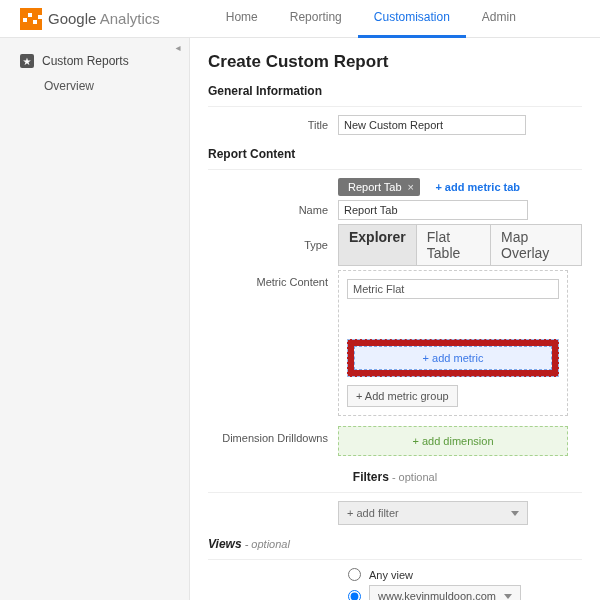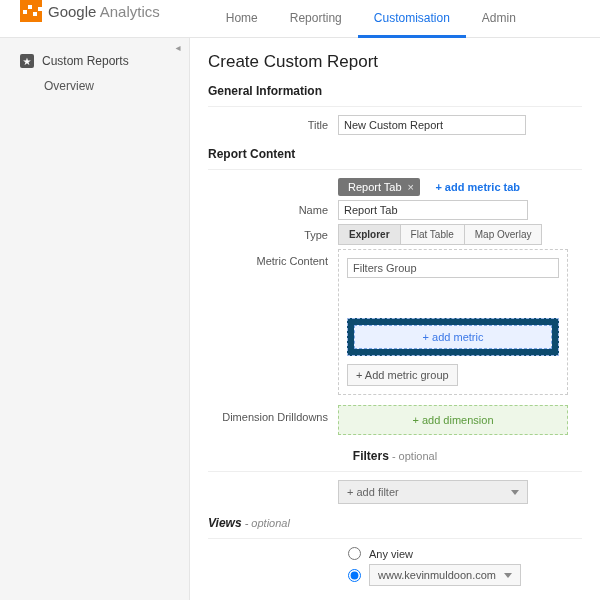--- a/index.html
+++ b/index.html
@@ -1,56 +1,56 @@
 <!DOCTYPE html>
 <html><head>
 <meta charset="utf-8">
 <style>
   * { box-sizing: border-box; margin: 0; padding: 0; }
   body { font-family: Arial, Helvetica, sans-serif; font-size: 12px; color: #333; background: #fff; width: 600px; height: 600px; overflow: hidden; }
   
-  .topbar { height: 38px; border-bottom: 1px solid #e5e5e5; display: flex; align-items: flex-start; padding: 0 10px 0 20px; }
+  .topbar { height: 38px; border-bottom: 1px solid #e5e5e5; display: flex; align-items: center; padding: 0 10px 0 20px; }
   .logo-wrap { display: flex; align-items: center; gap: 6px; margin-right: 50px; }
   .logo-mark { width: 22px; height: 22px; background: #f57c00; position: relative; overflow: hidden; }
   .logo-mark::after { content:""; position:absolute; left:3px; top:10px; width:4px; height:4px; background:#fff; box-shadow: 5px -5px 0 #fff, 10px 2px 0 #fff, 15px -3px 0 #fff; }
   .logo-text { font-size: 15px; color: #555; }
   .topnav { display: flex; gap: 0; }
   .topnav-item { padding: 0 16px; height: 38px; display:flex; align-items:center; color:#757575; cursor:pointer; font-size:12px; border-bottom: 3px solid transparent; }
   .topnav-item.active { color:#1a73e8; border-bottom-color:#1a73e8; }
   
   .main { display:flex; height: 562px; }
   .sidebar { width: 190px; background:#f5f5f5; border-right:1px solid #e5e5e5; padding-top:10px; position:relative; }
   .side-collapse { position:absolute; top:4px; right:4px; width:14px; height:14px; color:#999; font-size:10px; text-align:center; cursor:pointer; }
   .side-item { padding: 6px 12px 6px 20px; display:flex; align-items:center; gap:8px; color:#444; cursor:pointer; }
   .side-icon { width:14px; height:14px; background:#555; display:flex; align-items:center; justify-content:center; color:#fff; font-size:10px; border-radius:2px; }
   .side-sub { padding: 5px 12px 5px 44px; color:#555; cursor:pointer; }
   
   .content { flex:1; padding: 14px 18px; overflow-y:auto; }
-  h1.page-title { font-size:17px; font-weight:normal; margin-bottom:12px; color:#222; }
+  h1.page-title { font-size:17px; font-weight:bold; margin-bottom:12px; color:#222; }
   h2.sec { font-size:12px; font-weight:bold; margin: 6px 0 4px; color:#222; }
   .sec-sub { color:#888; font-weight:normal; font-size:11px; }
   
   .row { display:flex; align-items:center; margin: 4px 0; }
   .lbl { width: 130px; text-align:right; padding-right: 10px; color:#555; font-size:11px; }
   .fld { flex:1; }
   input[type=text] { border:1px solid #ccc; padding:3px 5px; font-size:11px; color:#333; }
   .inp-wide { width: 188px; }
   .inp-med { width: 190px; }
   
   .tab-pill { display:inline-flex; align-items:center; background:#757575; color:#fff; font-size:11px; padding:3px 6px 3px 10px; border-radius:2px; gap:6px; }
   .tab-pill .x { cursor:pointer; opacity:.8; font-size:11px; }
   .add-tab-link { color:#1a73e8; font-size:11px; margin-left:12px; cursor:pointer; font-weight:bold; }
   
   .seg { display:inline-flex; }
-  .seg-btn { border:1px solid #ccc; padding:4px 10px; font-size:10px; background:#f7f7f7; cursor:pointer; margin-left:-1px; color:#555; }
+  .seg-btn { border:1px solid #ccc; padding:4px 10px; font-size:14px; background:#f7f7f7; cursor:pointer; margin-left:-1px; color:#555; }
   .seg-btn:first-child { margin-left:0; }
   .seg-btn.active { background:#e6e6e6; font-weight:bold; color:#333; }
   
   .metric-box { border:1px dashed #ccc; padding:8px; width: 230px; }
-  .metric-inner { border:1px dashed #9db8e8; padding:6px; background:#0c4a6e;margin-top:40px; }
+  .metric-inner { border:1px dashed #9db8e8; padding:6px; background:#b91c1c;margin-top:40px; }
   .metric-name { background:#fff; border:1px solid #ccc; padding:3px 5px; font-size:11px; color:#555; margin-bottom:6px; }
   .add-metric-btn { width:100%; text-align:center; padding:5px; border:1px dashed #7ba6e8; background:#eaf1ff; color:#3b78e7; font-size:11px; cursor:pointer; }
   .add-metric-group { border:1px solid #ccc; background:#f7f7f7; padding:4px 8px; font-size:11px; color:#555; cursor:pointer; display:inline-block; margin-top:8px; }
   
   .dim-box { border:1px dashed #a7d28f; background:#eef7e8; padding:8px; width:230px; text-align:center; color:#5b9b3c; font-size:11px; cursor:pointer; }
   
   .filter-btn { border:1px solid #ccc; background:#eee; padding:5px 8px; width:190px; display:flex; justify-content:space-between; align-items:center; font-size:11px; color:#666; cursor:pointer; }
   .caret { width:0; height:0; border-left:4px solid transparent; border-right:4px solid transparent; border-top:5px solid #888; }
   
   .radio-row { display:flex; align-items:center; gap:8px; margin:4px 0 4px 140px; font-size:11px; }
@@ -121,21 +121,21 @@
           <div class="seg-btn active">Explorer</div>
           <div class="seg-btn">Flat Table</div>
           <div class="seg-btn">Map Overlay</div>
         </div>
       </div>
     </div>
     <div class="row" style="align-items:flex-start;">
       <div class="lbl" style="padding-top:6px;">Metric Content</div>
       <div class="fld">
         <div class="metric-box">
-          <div class="metric-name">Filters Group</div>
+          <div class="metric-name">Metric Flat</div>
           <div class="metric-inner">
             <div class="add-metric-btn">+ add metric</div>
           </div>
           <div class="add-metric-group">+ Add metric group</div>
         </div>
       </div>
     </div>
     <div class="row" style="align-items:flex-start; margin-top:10px;">
       <div class="lbl" style="padding-top:6px;">Dimension Drilldowns</div>
       <div class="fld">

